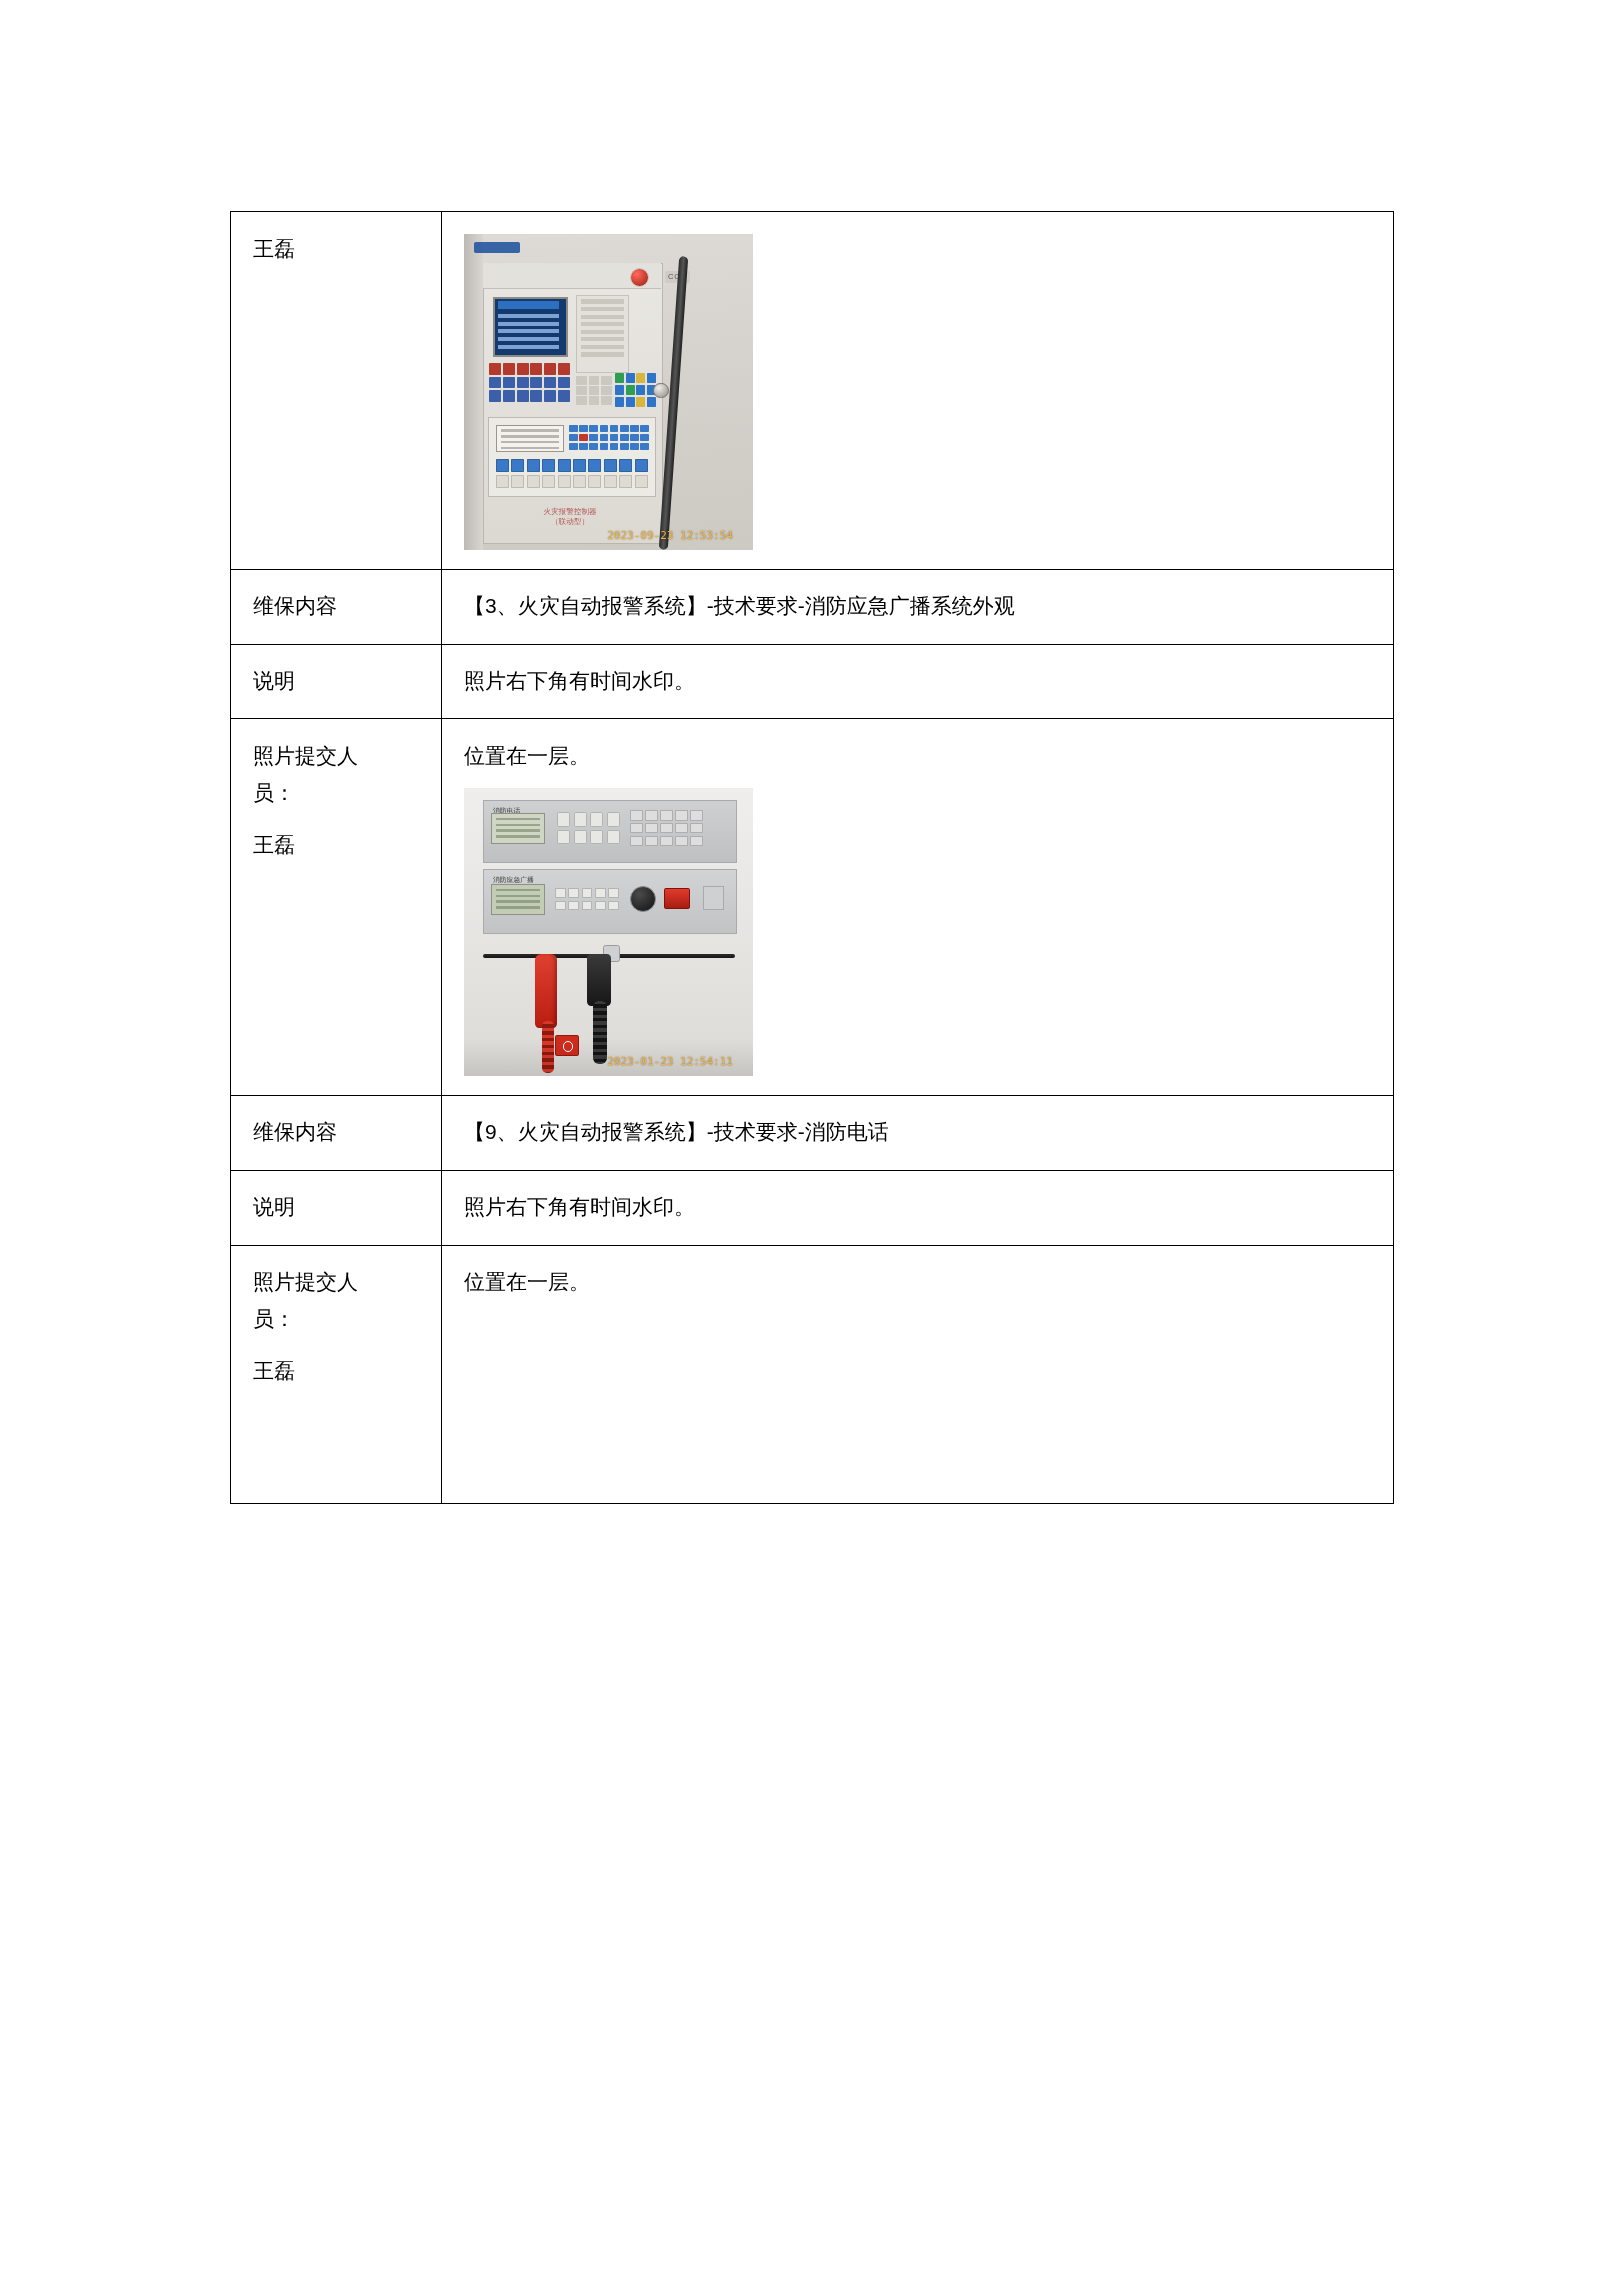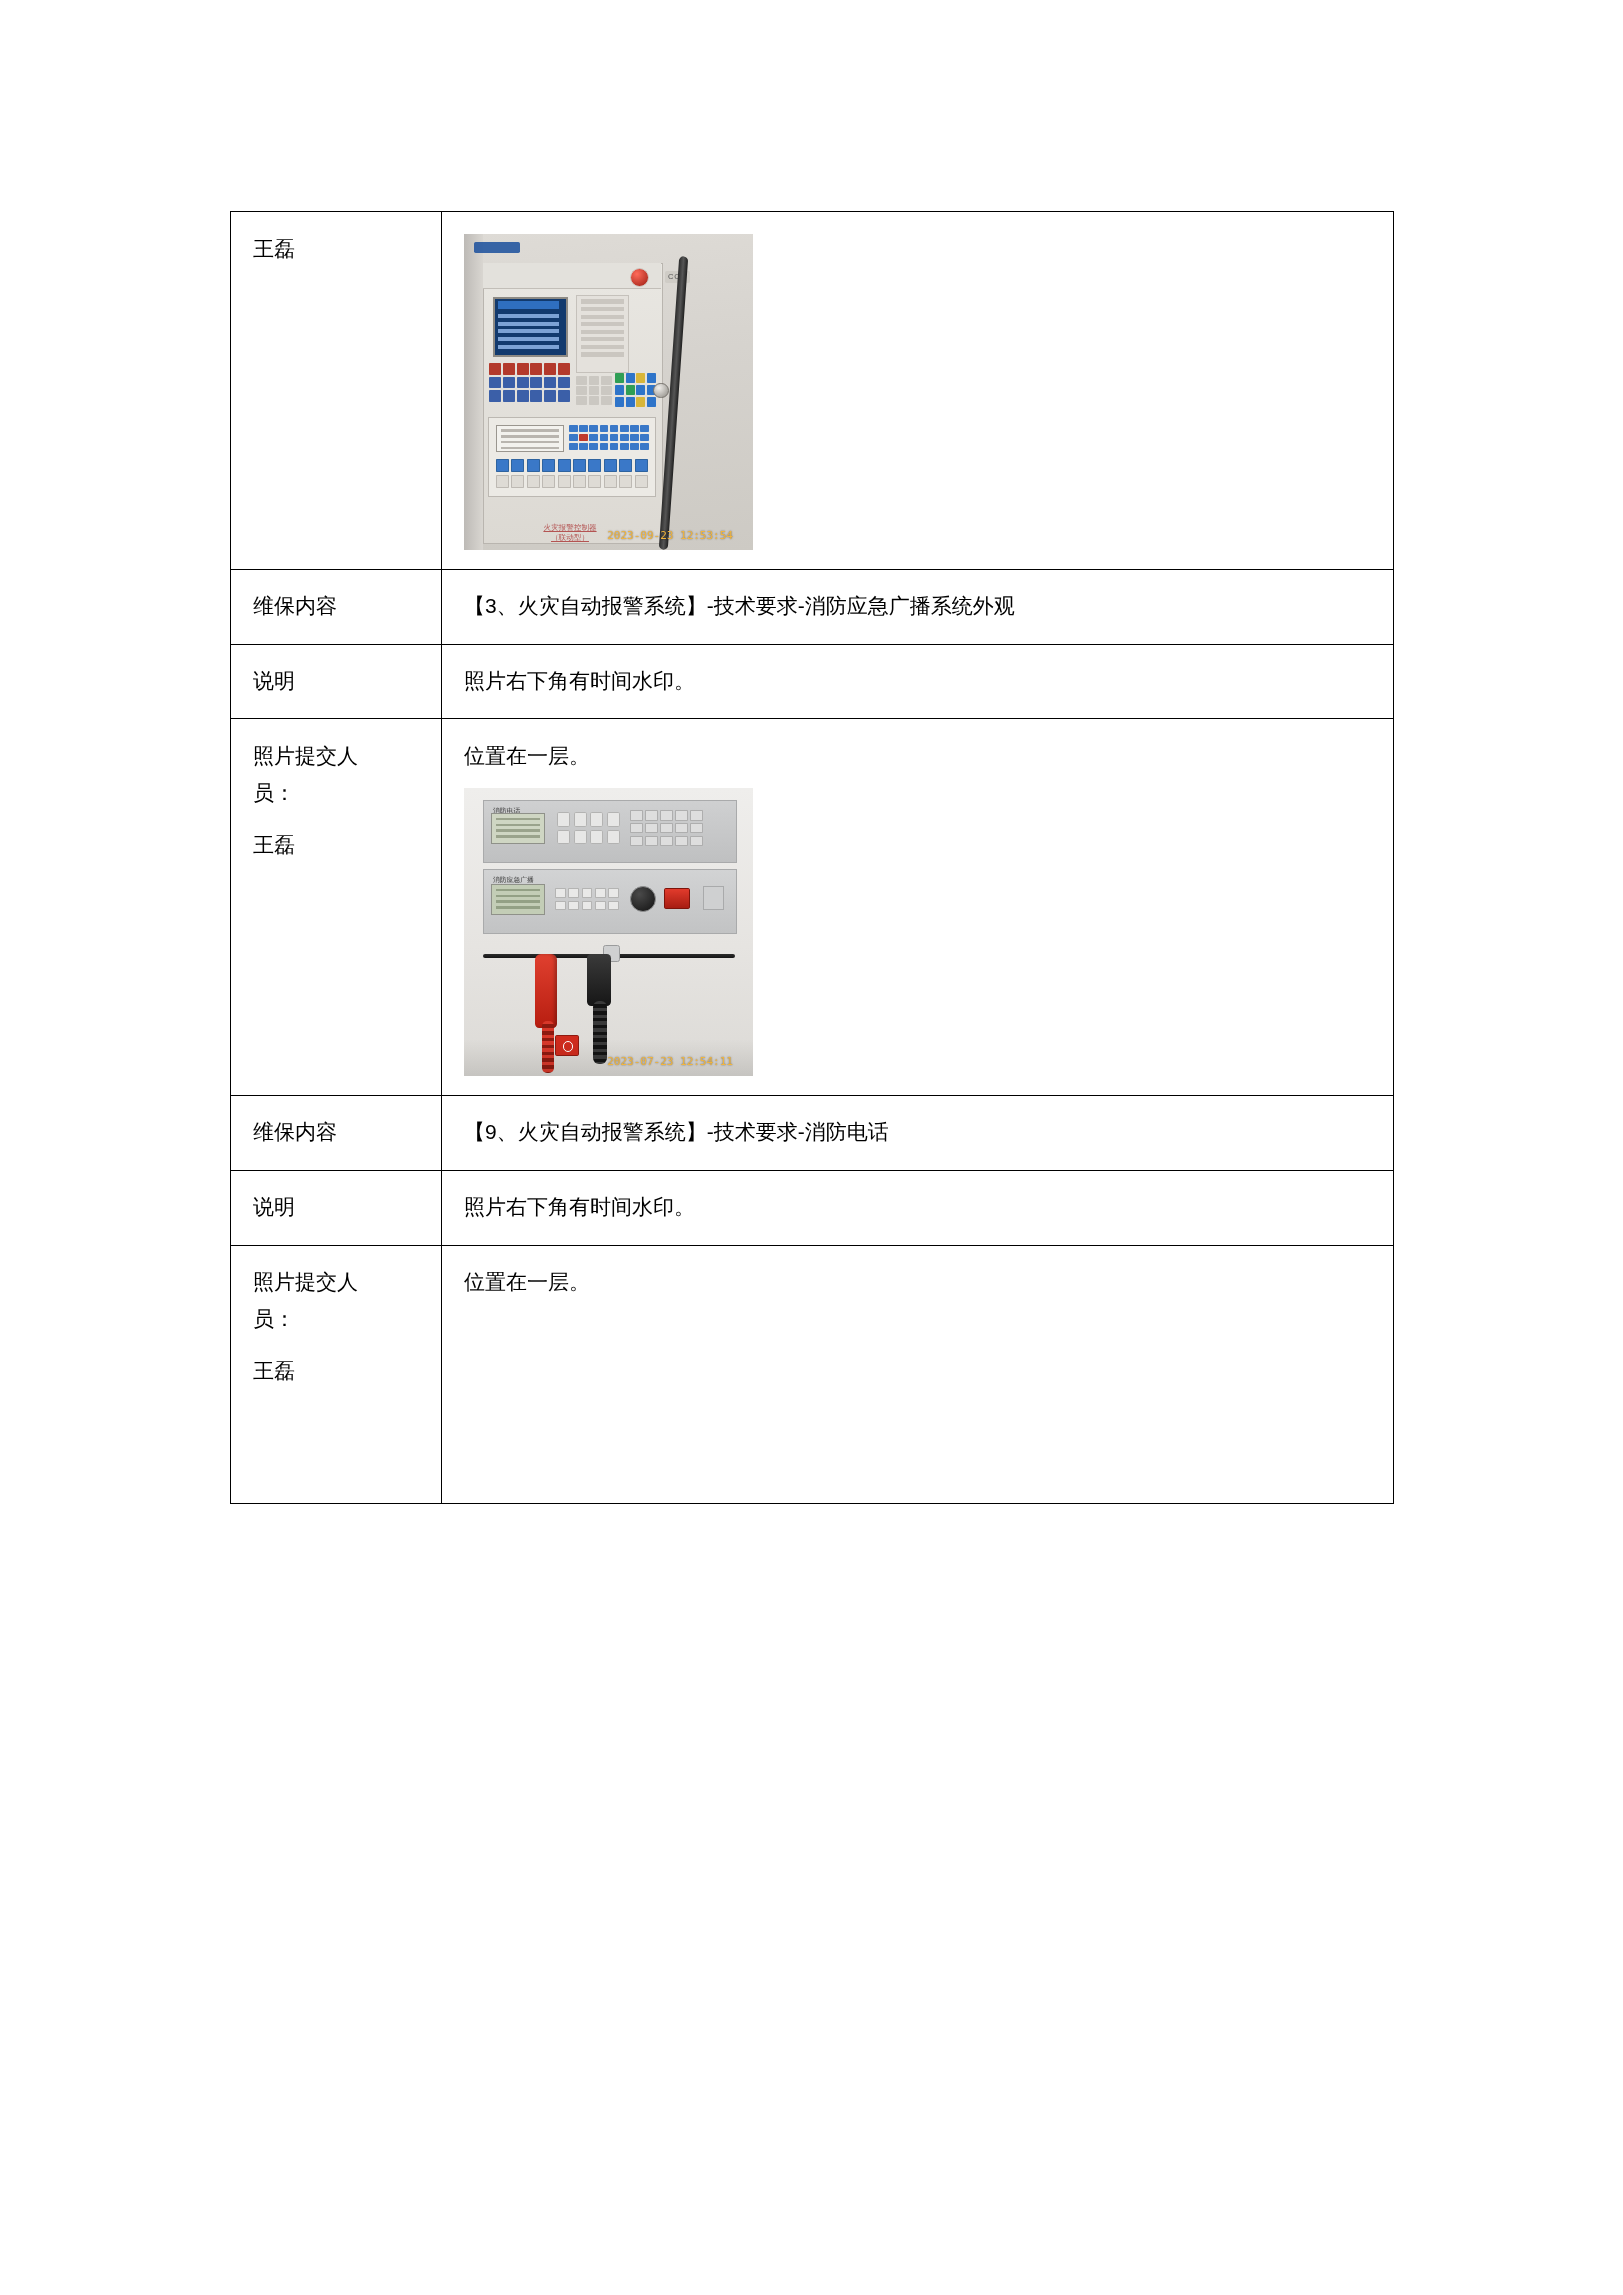--- a/index.html
+++ b/index.html
@@ -148,22 +148,22 @@
   }
   .p1-lower-lamps span { background:#3a78c8; border-radius:0.8px; }
   .p1-lower-lamps span.r { background:#c0392b; }
   .p1-lower-keys {
     position: absolute; left: 6.8px; top: 41px; width: 152px; height: 29px;
     display:grid; grid-template-columns: repeat(10,1fr); grid-template-rows: repeat(2,1fr); gap:2.5px;
   }
   .p1-lower-keys span { background:#dedbd5; border:0.8px solid #bdb9b3; border-radius:0.8px; }
   .p1-lower-keys span.b { background:#3a78c8; border-color:#2e639f; }
   .p1-bottom-text {
-    position: absolute; left: 34px; bottom: 8px; width: 144px; height: 18.6px;
-    color:#a33; font-size: 7.6px; text-align:center; line-height: 9.3px; opacity:.8;text-decoration:underline;
+    position: absolute; left: 34px; bottom: 24px; width: 144px; height: 18.6px;
+    color:#a33; font-size: 7.6px; text-align:center; line-height: 9.3px; opacity:.8;
   }
   .p1-cable {
     position: absolute; left: 200px; top: 22px; width: 20px; height: 294px;
   }
   .p1-cable::before {
     content: ""; position: absolute; left: 5px; top: 0; width: 8.5px; height: 100%;
     background: linear-gradient(90deg,#2c2c2c,#555,#1f1f1f);
     border-radius: 5px;
     transform: rotate(4deg);
   }
@@ -530,21 +530,21 @@
             <div class="p2-redbtn"></div>
             <div class="p2-lockplate"></div>
             <div class="p2-rail"></div>
             <div class="p2-hook"></div>
             <div class="p2-redphone"></div>
             <div class="p2-redcord"></div>
             <div class="p2-mic"></div>
             <div class="p2-miccord"></div>
             <div class="p2-redbox"></div>
             <div class="p2-shadow"></div>
-            <div class="timestamp">2023-07-23 12:54:11</div>
+            <div class="timestamp">2023-01-23 12:54:11</div>
           </div>
         </td>
       </tr>
 
       <tr>
         <td class="label-cell">维保内容</td>
         <td class="value-cell">【9、火灾自动报警系统】-技术要求-消防电话</td>
       </tr>
 
       <tr>

